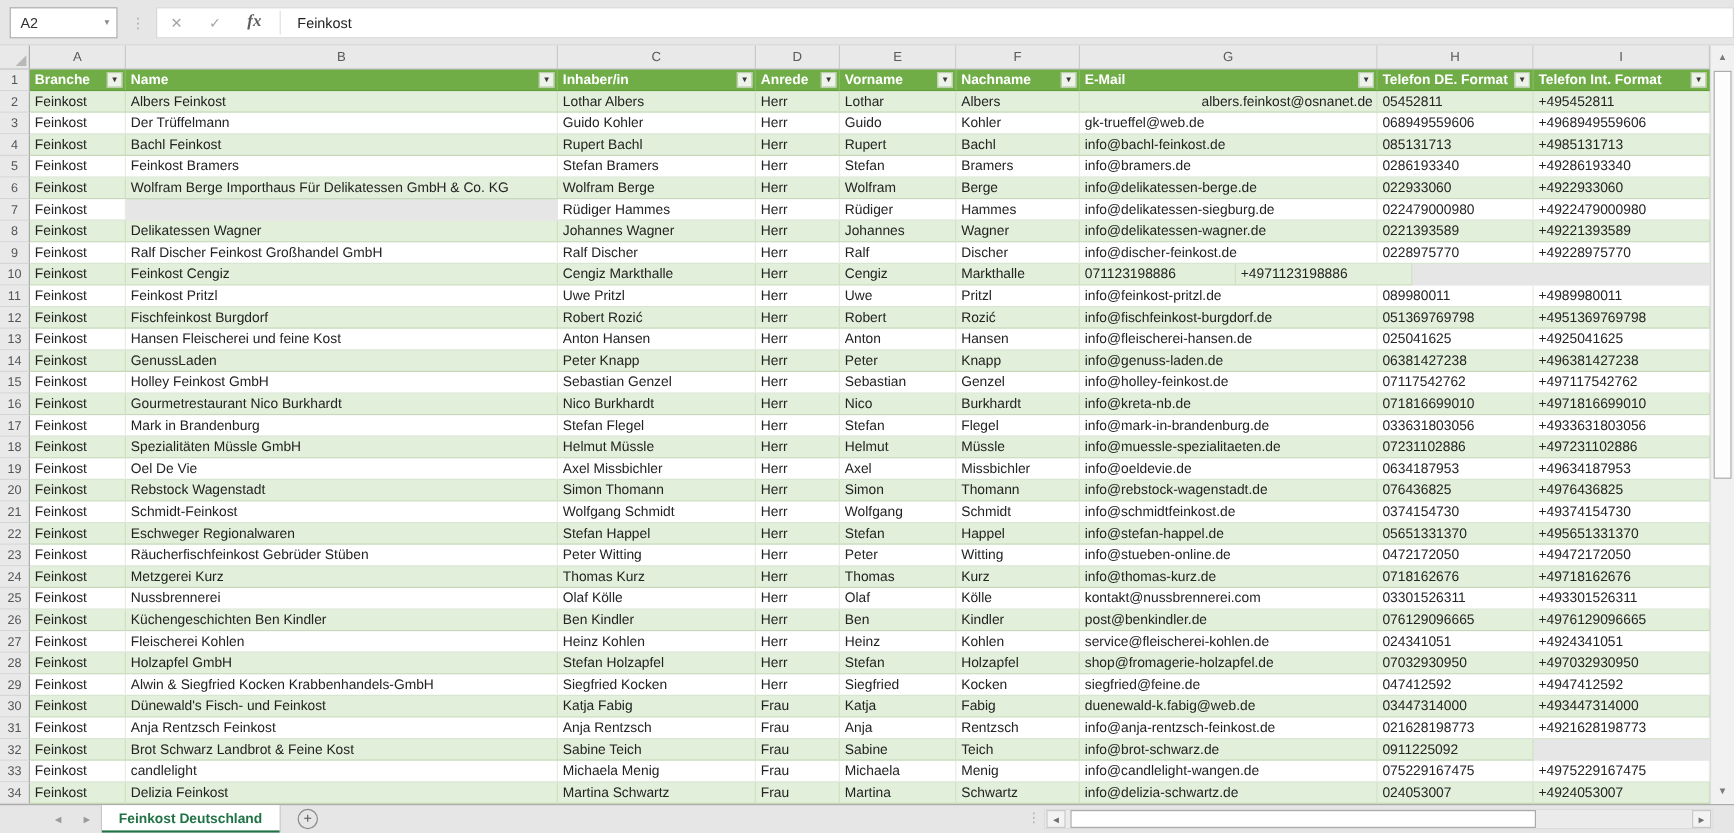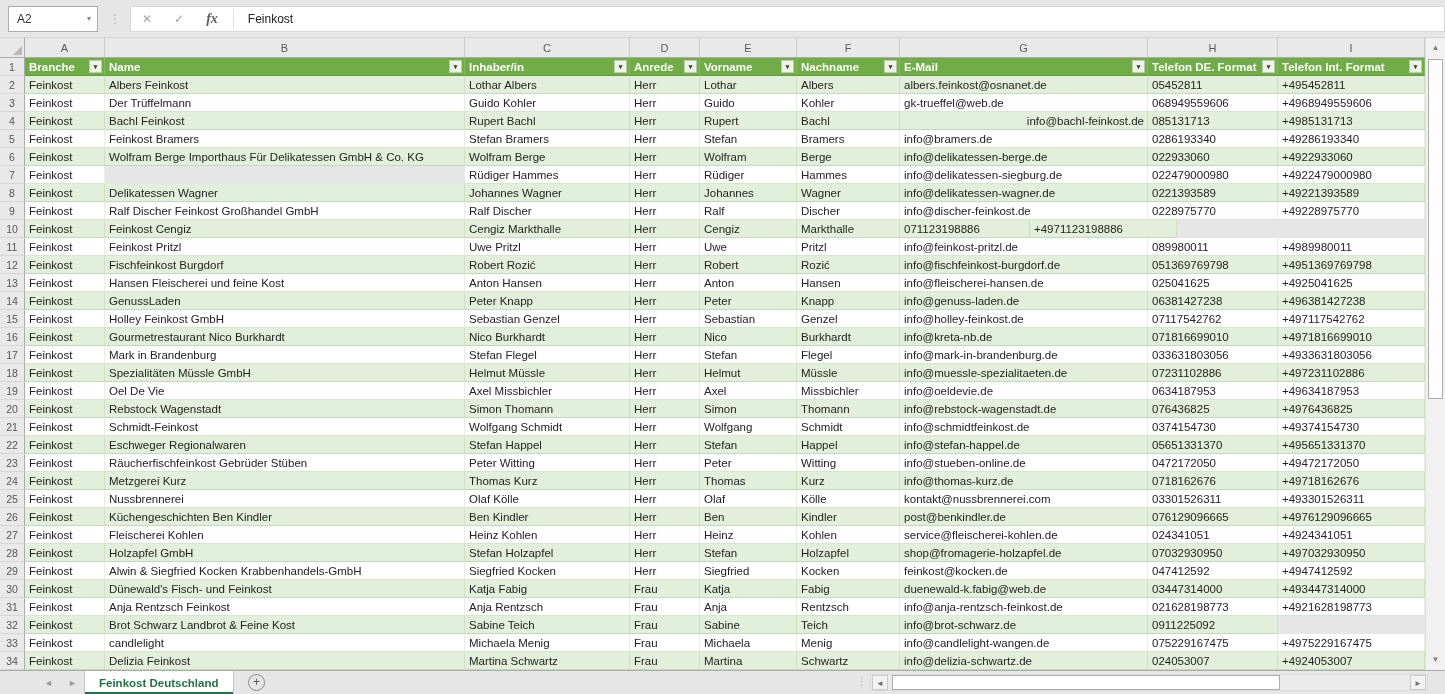--- a/index.html
+++ b/index.html
@@ -142,21 +142,21 @@
           </div>
         </div>
         <div class="sheet-row row-band">
           <div class="row-num" style="width: 25px;">2</div>
           <div class="cell" style="width: 80px;">Feinkost</div>
           <div class="cell" style="width: 360px;">Albers Feinkost</div>
           <div class="cell" style="width: 165px;">Lothar Albers</div>
           <div class="cell" style="width: 70px;">Herr</div>
           <div class="cell" style="width: 97px;">Lothar</div>
           <div class="cell" style="width: 103px;">Albers</div>
-          <div class="cell" style="width: 248px;">albers.feinkost@osnanet.de</div>
+          <div class="cell" style="width: 248px; text-align: right;">albers.feinkost@osnanet.de</div>
           <div class="cell" style="width: 130px;">05452811</div>
           <div class="cell" style="width: 147px;">+495452811</div>
         </div>
         <div class="sheet-row row-plain">
           <div class="row-num" style="width: 25px;">3</div>
           <div class="cell" style="width: 80px;">Feinkost</div>
           <div class="cell" style="width: 360px;">Der Trüffelmann</div>
           <div class="cell" style="width: 165px;">Guido Kohler</div>
           <div class="cell" style="width: 70px;">Herr</div>
           <div class="cell" style="width: 97px;">Guido</div>
@@ -166,21 +166,21 @@
           <div class="cell" style="width: 147px;">+4968949559606</div>
         </div>
         <div class="sheet-row row-band">
           <div class="row-num" style="width: 25px;">4</div>
           <div class="cell" style="width: 80px;">Feinkost</div>
           <div class="cell" style="width: 360px;">Bachl Feinkost</div>
           <div class="cell" style="width: 165px;">Rupert Bachl</div>
           <div class="cell" style="width: 70px;">Herr</div>
           <div class="cell" style="width: 97px;">Rupert</div>
           <div class="cell" style="width: 103px;">Bachl</div>
-          <div class="cell" style="width: 248px; text-align: right;">info@bachl-feinkost.de</div>
+          <div class="cell" style="width: 248px;">info@bachl-feinkost.de</div>
           <div class="cell" style="width: 130px;">085131713</div>
           <div class="cell" style="width: 147px;">+4985131713</div>
         </div>
         <div class="sheet-row row-plain">
           <div class="row-num" style="width: 25px;">5</div>
           <div class="cell" style="width: 80px;">Feinkost</div>
           <div class="cell" style="width: 360px;">Feinkost Bramers</div>
           <div class="cell" style="width: 165px;">Stefan Bramers</div>
           <div class="cell" style="width: 70px;">Herr</div>
           <div class="cell" style="width: 97px;">Stefan</div>
@@ -465,21 +465,21 @@
           <div class="cell" style="width: 147px;">+497032930950</div>
         </div>
         <div class="sheet-row row-plain">
           <div class="row-num" style="width: 25px;">29</div>
           <div class="cell" style="width: 80px;">Feinkost</div>
           <div class="cell" style="width: 360px;">Alwin &amp; Siegfried Kocken Krabbenhandels-GmbH</div>
           <div class="cell" style="width: 165px;">Siegfried Kocken</div>
           <div class="cell" style="width: 70px;">Herr</div>
           <div class="cell" style="width: 97px;">Siegfried</div>
           <div class="cell" style="width: 103px;">Kocken</div>
-          <div class="cell" style="width: 248px;">feinkost@kocken.de</div>
+          <div class="cell" style="width: 248px;">siegfried@feine.de</div>
           <div class="cell" style="width: 130px;">047412592</div>
           <div class="cell" style="width: 147px;">+4947412592</div>
         </div>
         <div class="sheet-row row-band">
           <div class="row-num" style="width: 25px;">30</div>
           <div class="cell" style="width: 80px;">Feinkost</div>
           <div class="cell" style="width: 360px;">Dünewald's Fisch- und Feinkost</div>
           <div class="cell" style="width: 165px;">Katja Fabig</div>
           <div class="cell" style="width: 70px;">Frau</div>
           <div class="cell" style="width: 97px;">Katja</div>

